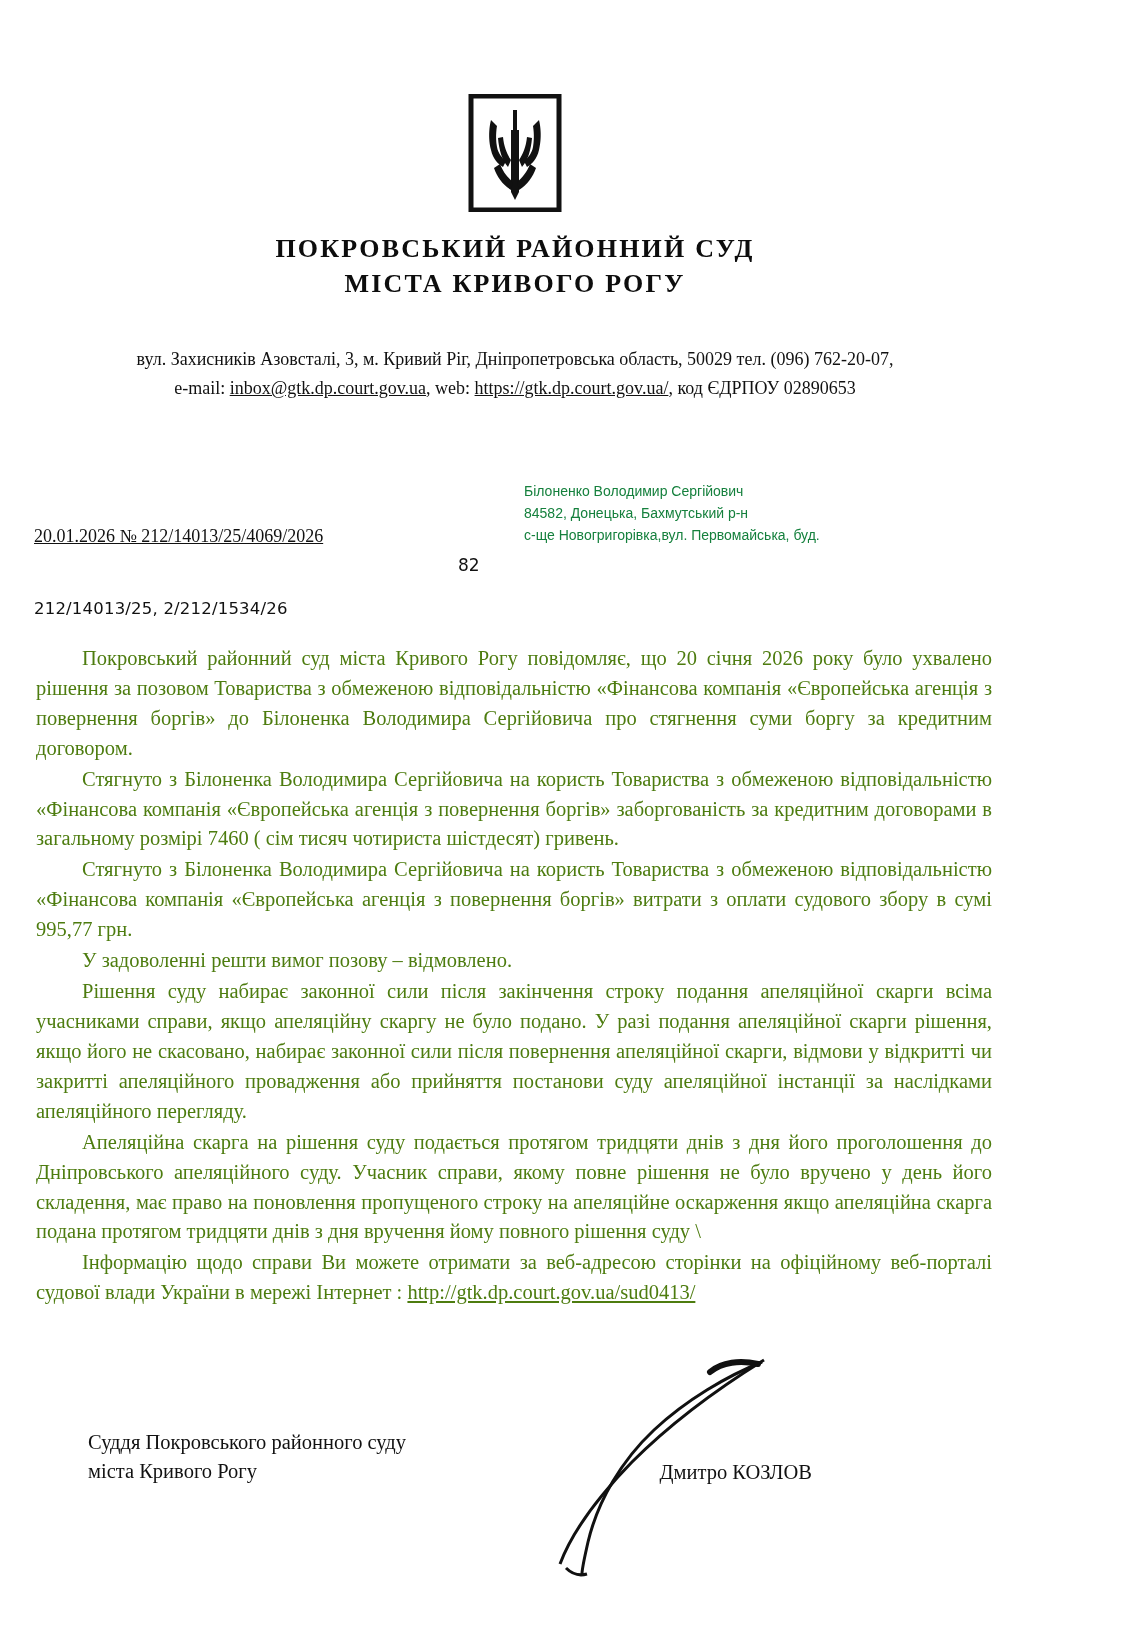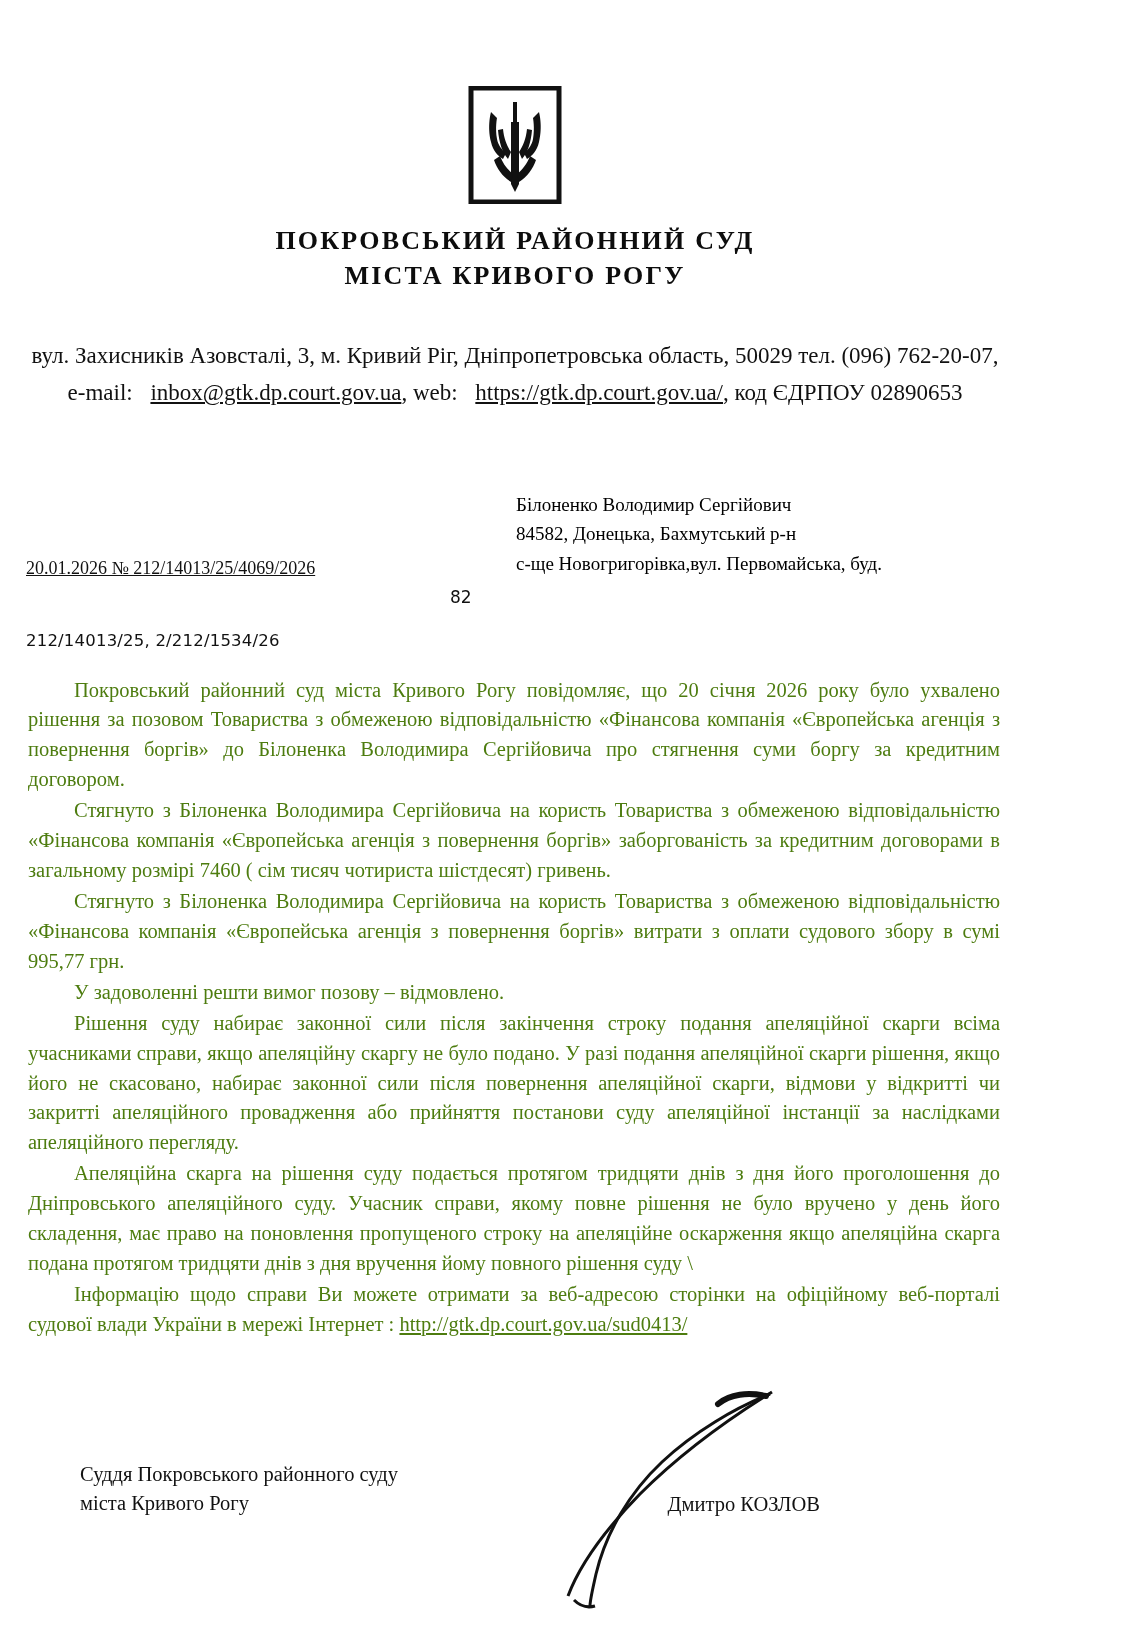--- a/index.html
+++ b/index.html
@@ -11,21 +11,21 @@
     width: 1146px;
     min-height: 1639px;
     font-family: "Liberation Serif", serif;
     color: #111111;
     position: relative;
   }
   .page {
     position: relative;
     width: 1030px;
     height: 1639px;
-    padding: 0;
+    padding: 8px;
     box-sizing: border-box;
     overflow: hidden;
   }
 
   
   .emblem-wrap {
     text-align: center;
     padding-top: 86px;
   }
   .emblem {
@@ -44,50 +44,49 @@
     color: #0d0d0d;
   }
   .court-title .l2 {
     display: block;
   }
 
   .contacts {
     text-align: center;
     margin-top: 44px;
     font-family: "Liberation Serif", serif;
-    font-size: 23px;
+    font-size: 18px;
     line-height: 1.62;
     color: #111;
   }
   .contacts .u {
     text-decoration: underline;
-    margin-left: 12px;
   }
 
   
   .refrow {
     margin-top: 78px;
     display: flex;
     align-items: flex-end;
     padding: 0 26px 0 26px;
   }
   .ref-left {
     width: 470px;
     flex: 0 0 470px;
     font-size: 18px;
     text-decoration: underline;
     white-space: nowrap;
     font-family: "Liberation Serif", serif;
   }
   .ref-right {
     flex: 1 1 auto;
-    font-family: Liberation Serif, serif;
-    font-size: 19px;
+    font-family: Liberation Sans, sans-serif;
+    font-size: 14px;
     line-height: 1.56;
-    color: #000000;
+    color: #15803d;
     padding-left: 20px;
   }
   .addr-tail {
     margin-left: 450px;
     margin-top: 8px;
     font-family: "DejaVu Sans", sans-serif;
     font-size: 17px;
   }
 
   .casenums {

